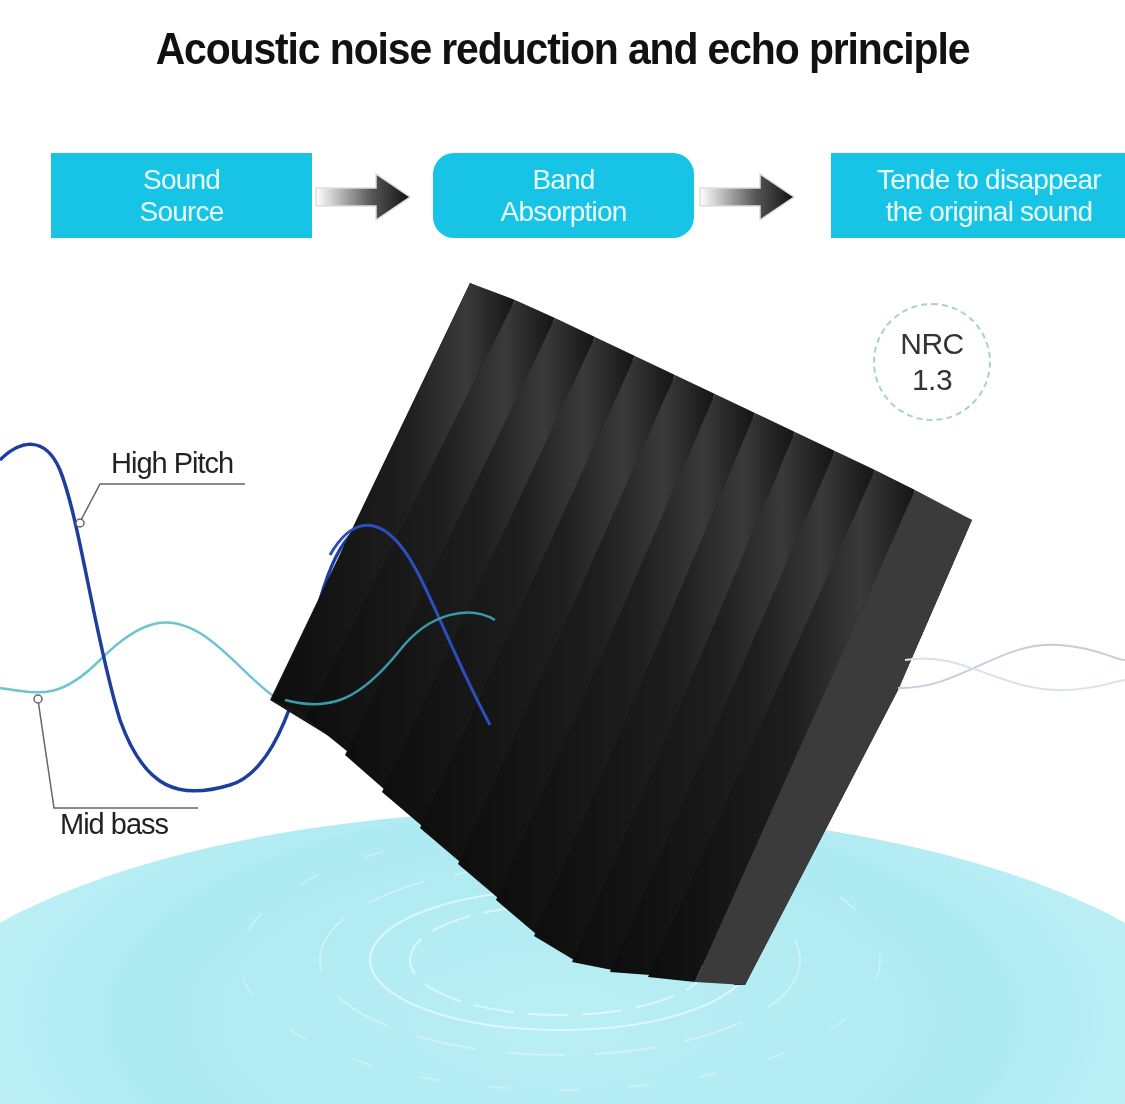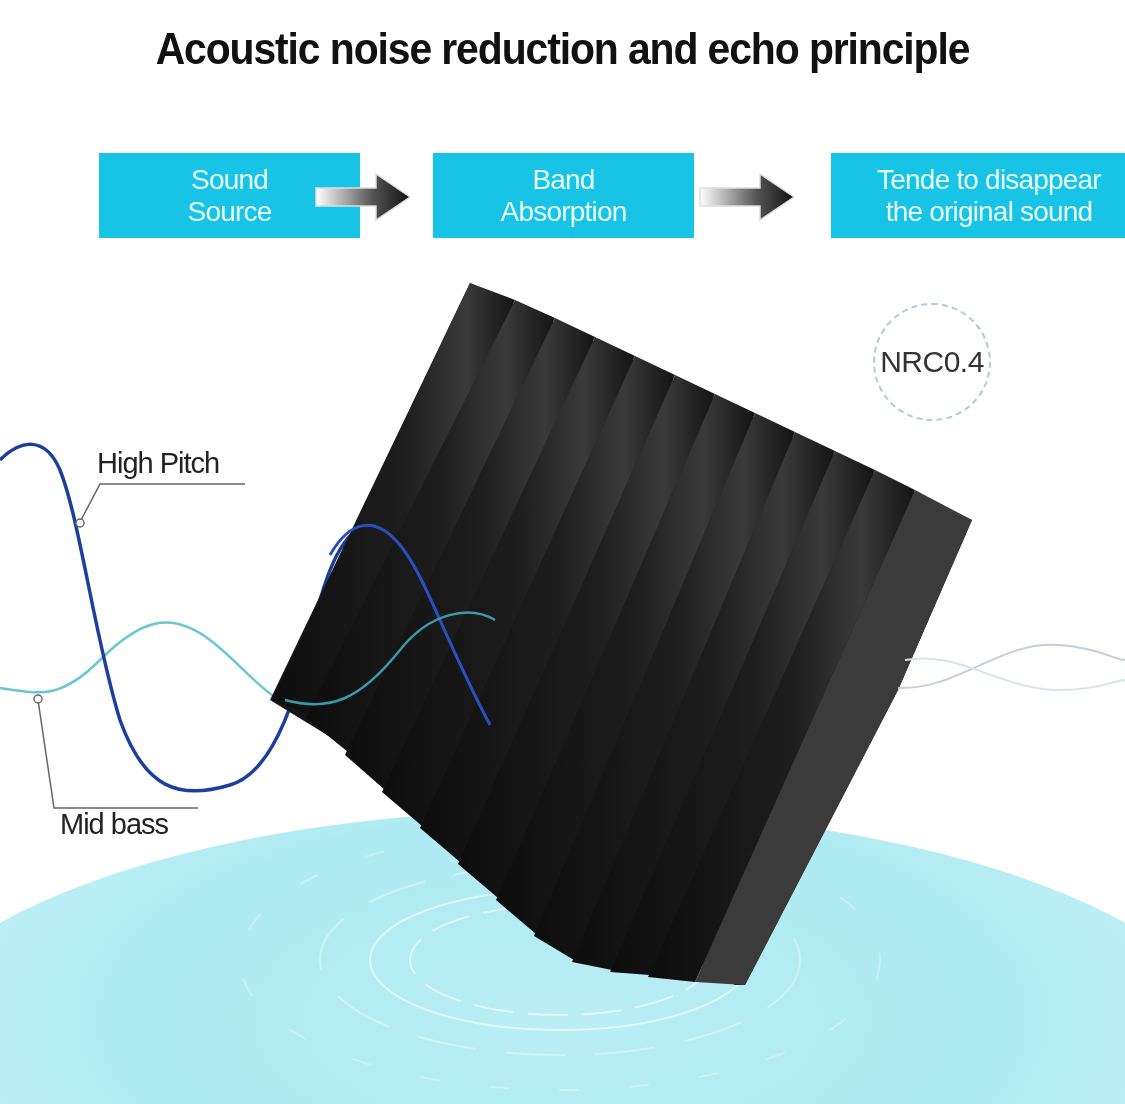--- a/index.html
+++ b/index.html
@@ -22,56 +22,56 @@
     .box span { white-space: pre-line; }
     .arrow { position: absolute; top: 172px; width: 100px; height: 50px; }
     .floor {
       position: absolute; left: -120px; top: 810px; width: 1365px; height: 520px;
       border-radius: 50%;
       background: radial-gradient(ellipse at 50% 40%, #b9eef4 0%, #aeeaf2 45%, #c7f3f8 75%, #e8fbfd 100%);
     }
     .nrc {
       position: absolute; left: 873px; top: 303px; width: 118px; height: 118px;
       border-radius: 50%; border: 2px dashed #a9cfd6; box-sizing: border-box;
-      display: flex; flex-direction: row; align-items: center; justify-content: center;
+      display: flex; flex-direction: column; align-items: center; justify-content: center;
       color: #333; font-size: 30px; line-height: 36px; letter-spacing: -0.5px;
     }
     .label { position: absolute; font-size: 29px; color: #222; letter-spacing: -1px; }
     svg.layer { position: absolute; left: 0; top: 0; }
   </style>
 </head>
 <body>
 
 <div class="floor"></div>
 <svg class="layer" width="1125" height="1104">
   <g fill="none" stroke="#ffffff" stroke-opacity="0.55" stroke-width="2">
     <ellipse cx="560" cy="960" rx="190" ry="70"></ellipse>
     <ellipse cx="560" cy="960" rx="150" ry="55" stroke-dasharray="40 14"></ellipse>
     <ellipse cx="560" cy="960" rx="240" ry="95" stroke-dasharray="60 30" stroke-opacity="0.35"></ellipse>
     <ellipse cx="560" cy="960" rx="320" ry="130" stroke-dasharray="20 50" stroke-opacity="0.3"></ellipse>
   </g>
 </svg>
 
 <div class="title">Acoustic noise reduction and echo principle</div>
 
-<div class="box" style="left:51px; width:261px;margin-left:48px;">
+<div class="box" style="left:51px; width:261px;">
   <span>Sound
 Source</span>
 </div>
 <svg class="arrow" style="left:314px;" viewBox="0 0 100 50">
   <defs>
     <linearGradient id="ag1" x1="0" x2="1">
       <stop offset="0" stop-color="#ffffff"></stop>
         <stop offset="0.6" stop-color="#555"></stop>
         <stop offset="1" stop-color="#111"></stop>
     </linearGradient>
   </defs>
   <path d="M2 16 H62 V2 L96 25 L62 48 V34 H2 Z" fill="url(#ag1)" stroke="#ddd" stroke-width="1.5"></path>
 </svg>
-<div class="box" style="left:433px; width:261px;">
+<div class="box" style="left:433px; width:261px;border-radius:21px;">
   <span>Band
 Absorption</span>
 </div>
 <svg class="arrow" style="left:698px;" viewBox="0 0 100 50">
   <defs>
     <linearGradient id="ag2" x1="0" x2="1">
       <stop offset="0" stop-color="#ffffff"></stop>
         <stop offset="0.6" stop-color="#555"></stop>
         <stop offset="1" stop-color="#111"></stop>
     </linearGradient>
@@ -126,19 +126,19 @@
 </svg>
 
 <svg class="layer" width="1125" height="1104">
   <g fill="none" stroke="#666" stroke-width="1.5">
     <polyline points="80,522 100,484 245,484"></polyline>
     <circle cx="80" cy="523" r="4" fill="#fff"></circle>
     <polyline points="38,700 54,808 198,808"></polyline>
     <circle cx="38" cy="699" r="4" fill="#fff"></circle>
   </g>
 </svg>
-<div class="label" style="left:97px; top:447px;">High Pitch</div>
+<div class="label" style="left:111px; top:447px;">High Pitch</div>
 <div class="label" style="left:60px; top:808px;">Mid bass</div>
 
 <div class="nrc">
   <span>NRC</span>
-  <span>0.4</span>
+  <span>1.3</span>
 </div>
 
 </body></html>

